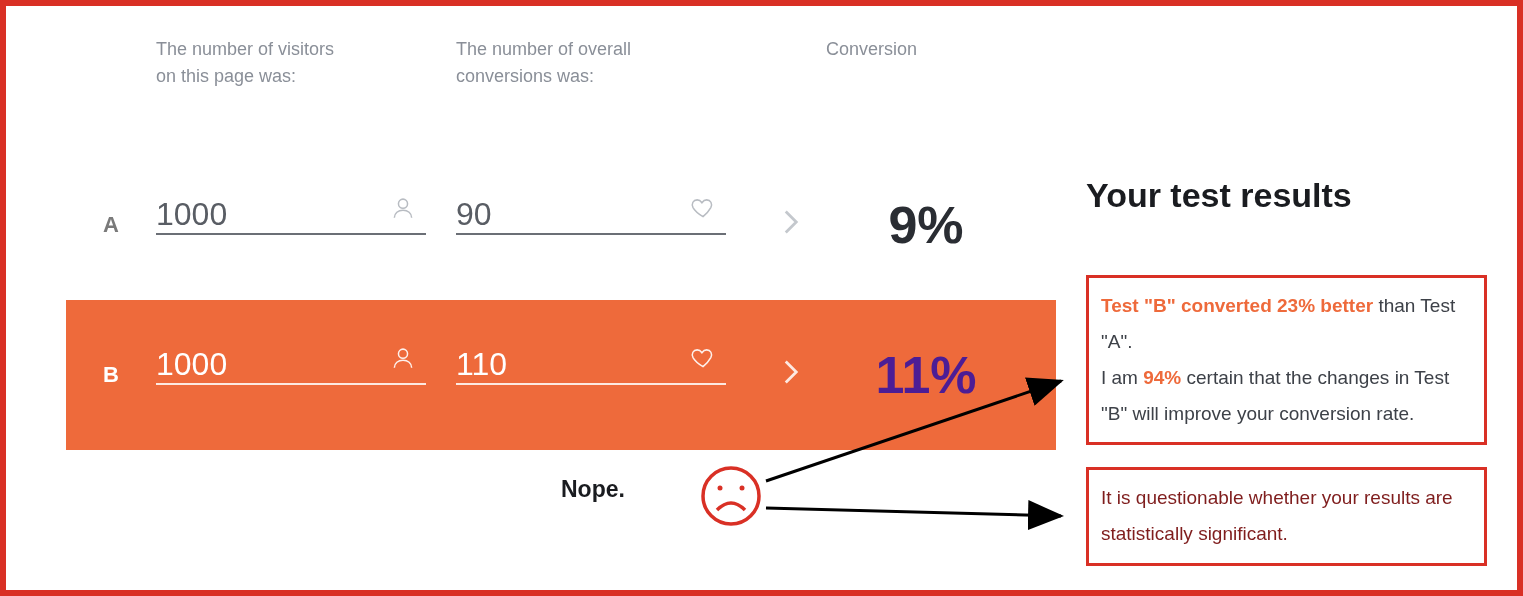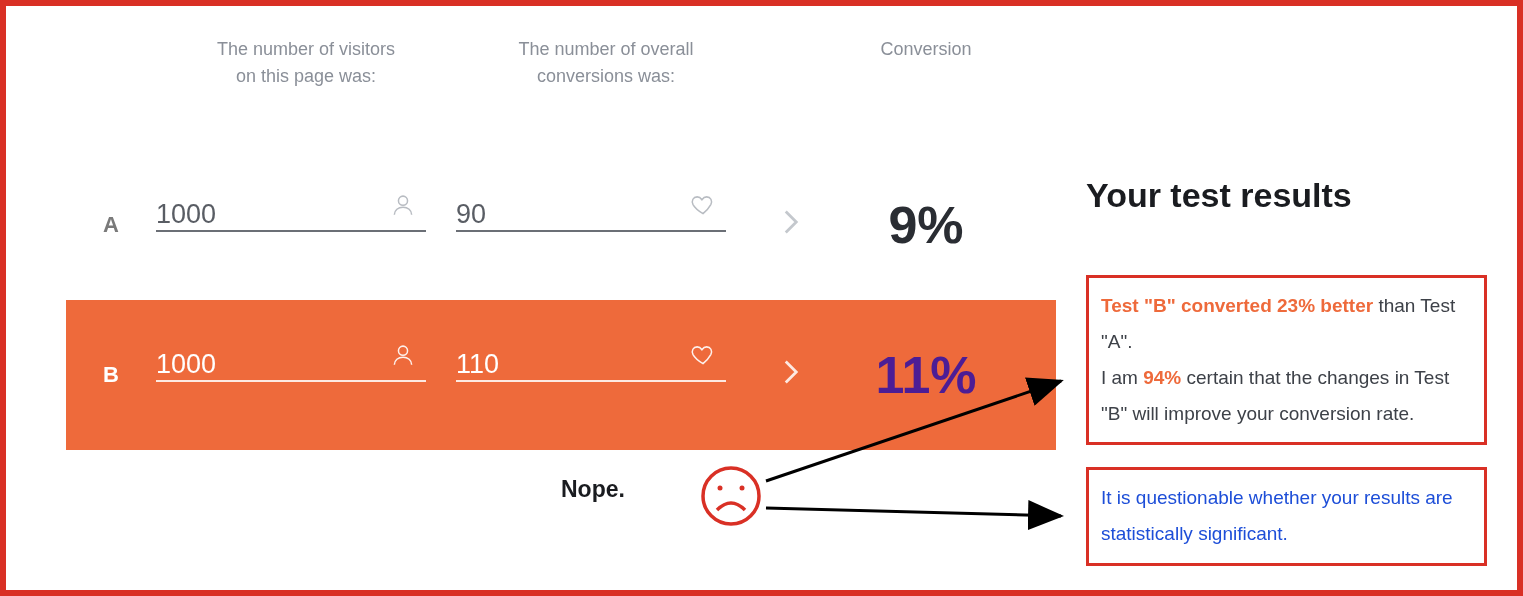--- a/index.html
+++ b/index.html
@@ -25,21 +25,20 @@
     flex: 1;
     padding: 170px 30px 0 30px;
     position: relative;
   }
 
   .col-headers {
     display: flex;
     color: #8a8f98;
     font-size: 18px;
     line-height: 1.5;
-    text-align: center;
     margin-bottom: 60px;
   }
   .col-headers .hspacer { width: 90px; }
   .col-headers .hcol1 { width: 300px; }
   .col-headers .hcol2 { width: 300px; }
   .col-headers .hgap  { width: 70px; }
   .col-headers .hcol3 { width: 200px; }
 
   .row {
     display: flex;
@@ -58,21 +57,21 @@
     position: relative;
   }
   .row .field .underline {
     position: absolute;
     left: 0; right: 30px; bottom: 38px;
     height: 2px;
     background: #6b6f76;
   }
   .row.b .field .underline { background: rgba(255,255,255,0.85); }
   .row .field .val {
-    font-size: 27px;
+    font-size: 32px;
     color: #595d64;
     padding: 18px 0 40px 0;
   }
   .row.b .field .val { color: #ffffff; }
   .row .field .ico {
     position: absolute;
     right: 40px; bottom: 48px;
     color: #b8bcc2;
   }
   .row.b .field .ico { color: rgba(255,255,255,0.9); }
@@ -104,21 +103,21 @@
   }
   .callout {
     border: 3px solid #d93025;
     padding: 10px 12px;
     margin-bottom: 22px;
     font-size: 19px;
     line-height: 1.9;
     color: #3d4148;
   }
   .callout .hl { color: #ee6a3b; font-weight: 800; }
-  .callout.secondary { color: #1d4ed8; }
+  .callout.secondary { color: #7f1d1d; }
 
   .nope {
     position: absolute;
     left: 555px; top: 470px;
     font-size: 23px;
     font-weight: 700;
     color: #1a1c20;
   }
 
   

